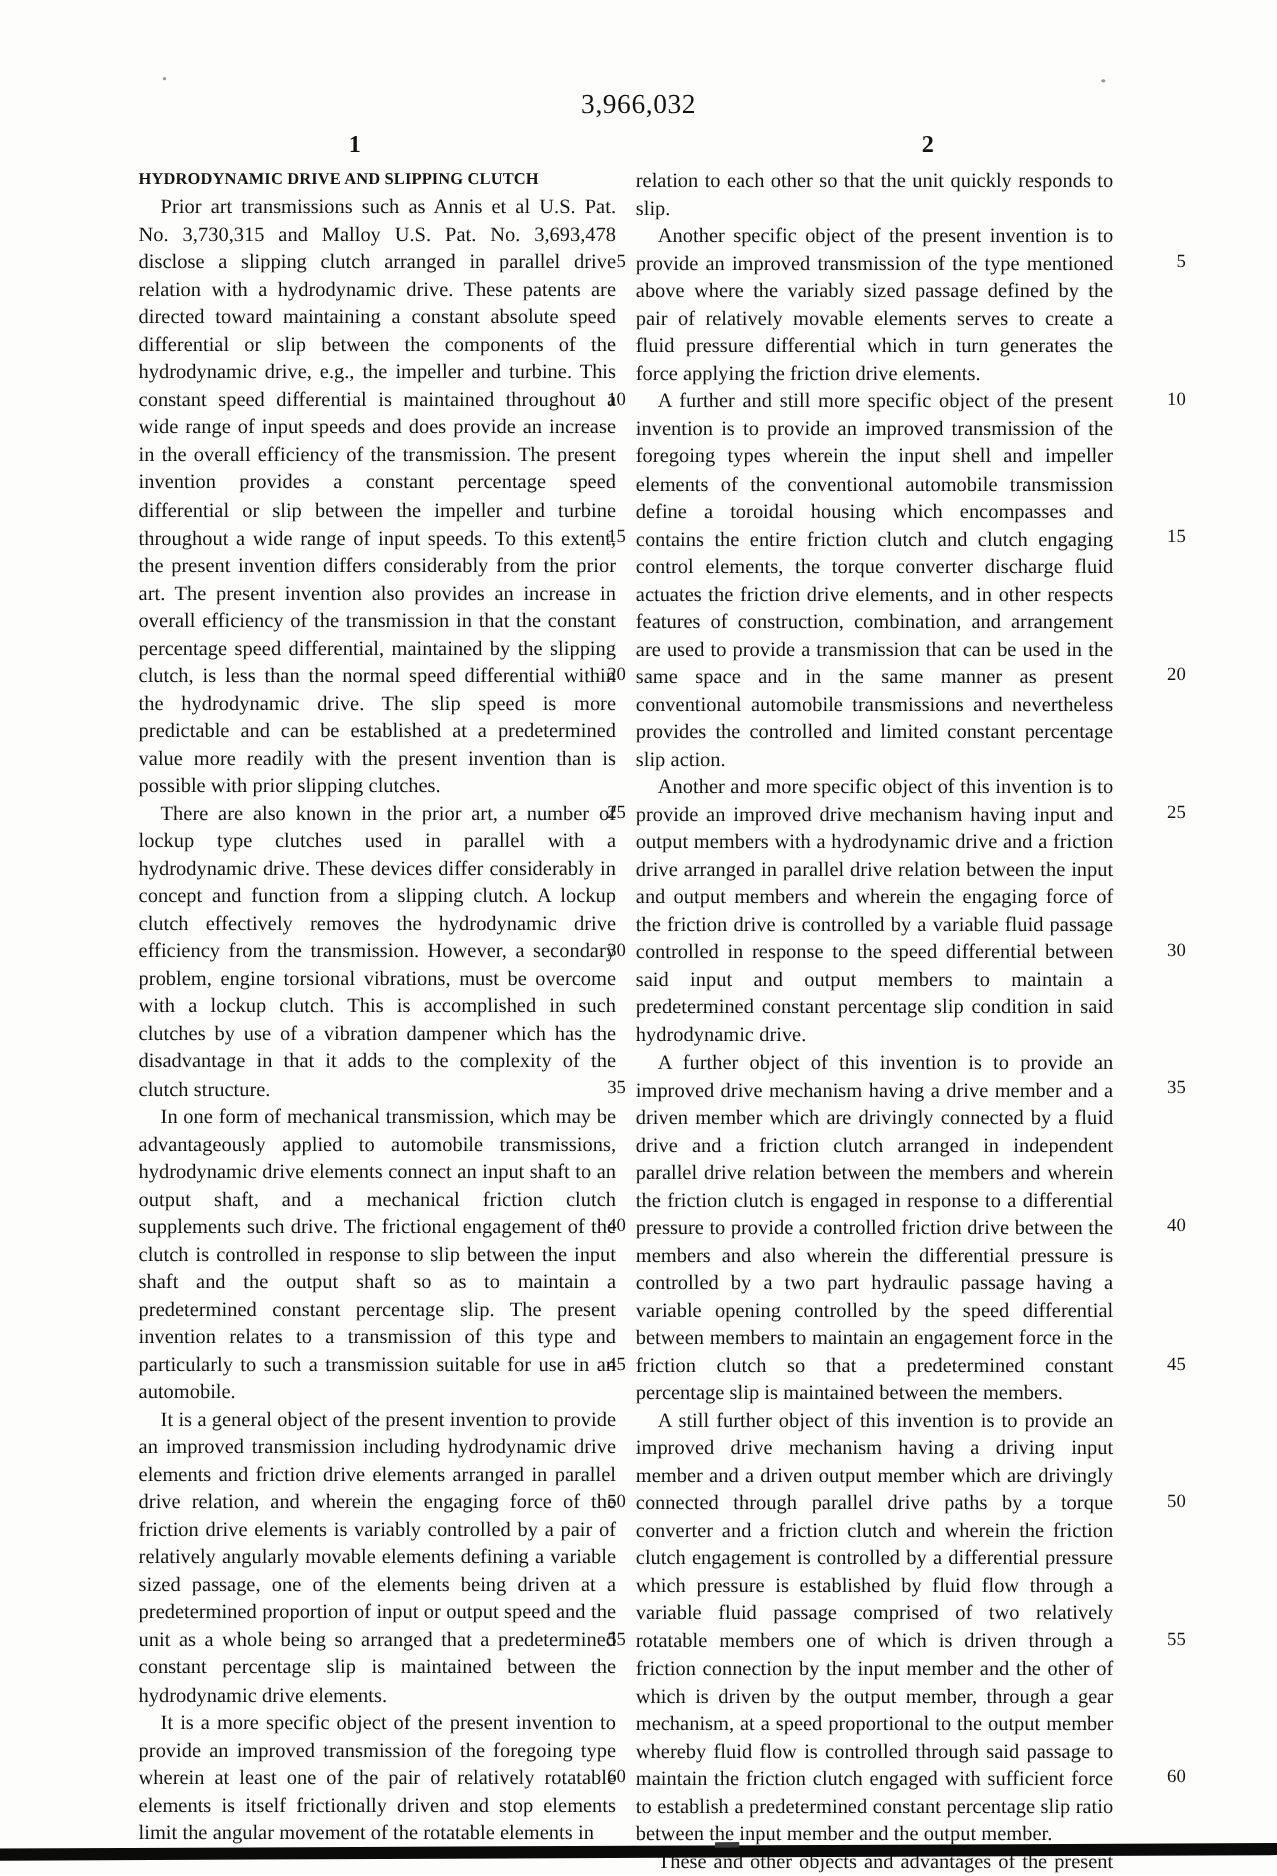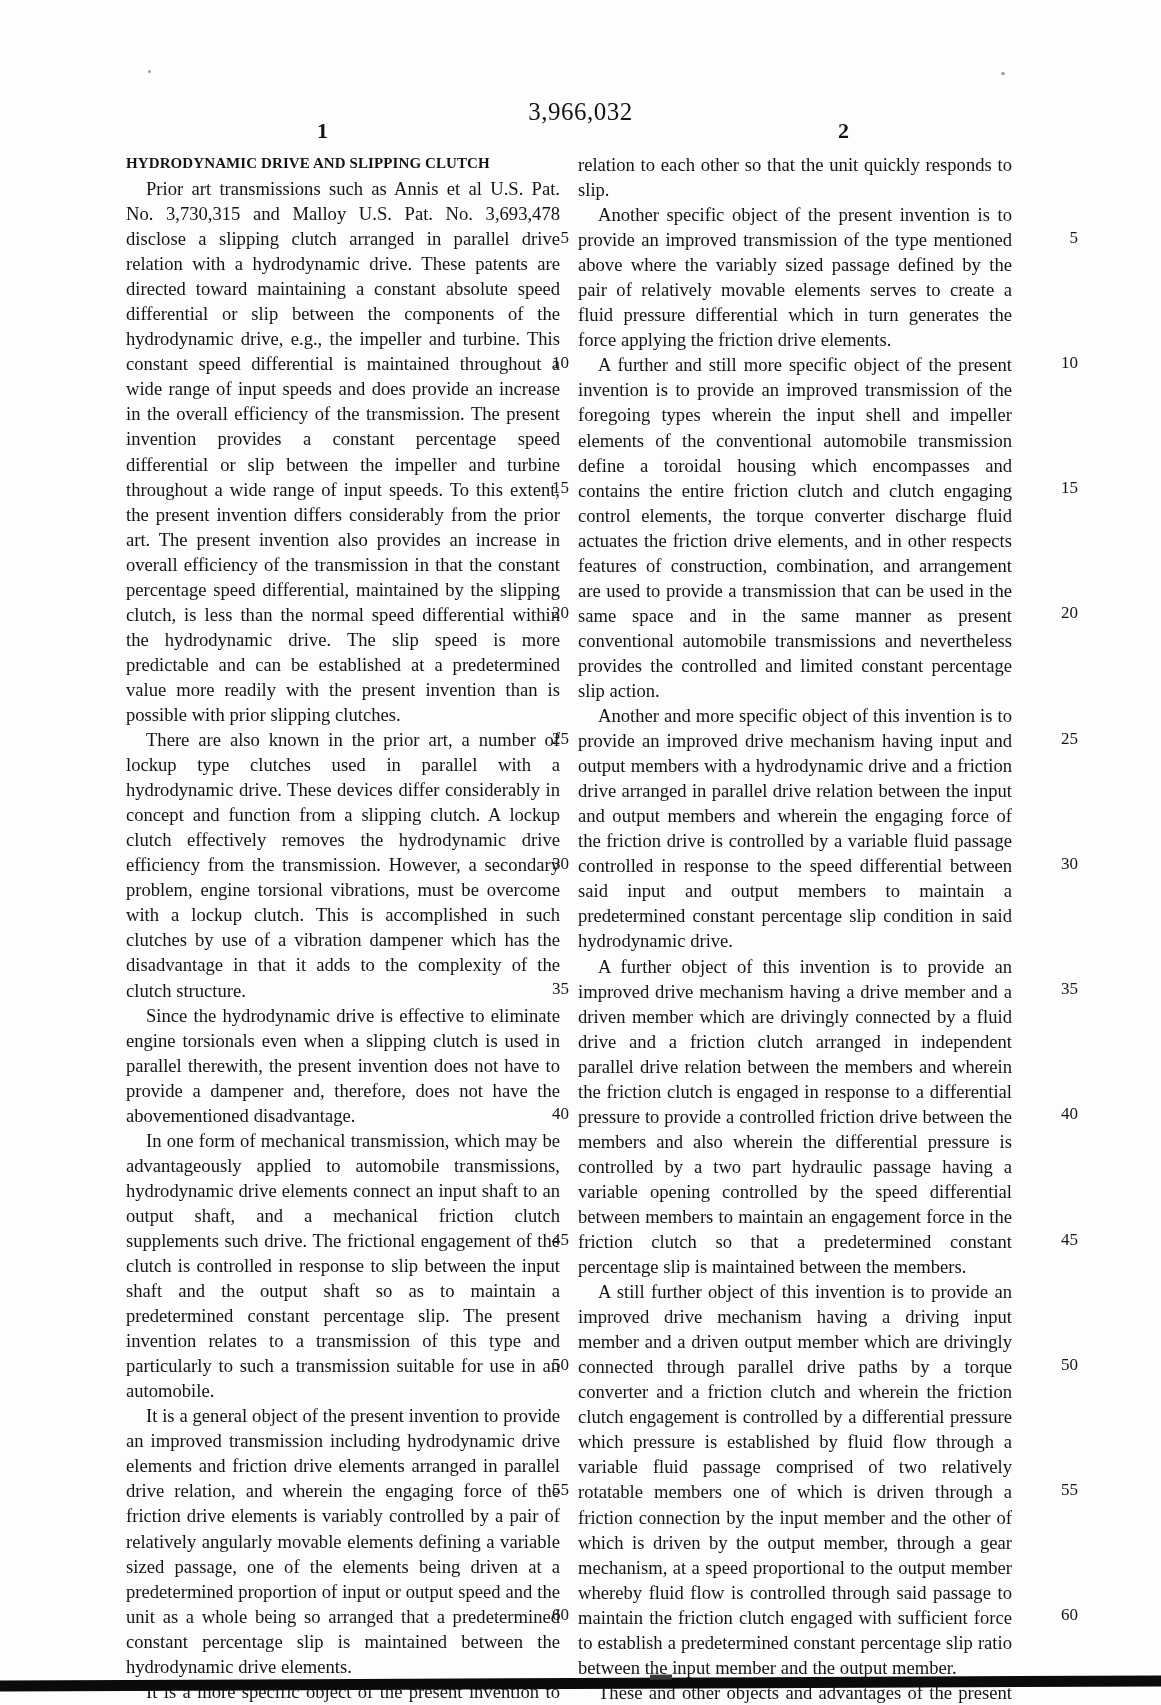--- a/index.html
+++ b/index.html
@@ -12,21 +12,21 @@
     width: 1161px;
     height: 1705px;
     background: #fdfdfb;
     font-family: "Liberation Serif", "DejaVu Serif", serif;
     color: #141414;
     overflow: hidden;
   }
   
   .patent-number {
     position: absolute;
-    top: 98px;
+    top: 82px;
     left: 0;
     width: 1161px;
     text-align: center;
     font-size: 25px;
     letter-spacing: 0.5px;
   }
   .col-num {
     position: absolute;
     top: 118px;
     font-size: 22px;
@@ -120,21 +120,20 @@
 
   <div class="col-num left">1</div>
   <div class="col-num right">2</div>
 
   <div class="columns">
 
     <div class="column left">
       <h1 class="col-title">HYDRODYNAMIC DRIVE AND SLIPPING CLUTCH</h1>
       <p class="para">Prior art transmissions such as Annis et al U.S. Pat. No. 3,730,315 and Malloy U.S. Pat. No. 3,693,478 disclose a slipping clutch arranged in parallel drive relation with a hydrodynamic drive. These patents are directed toward maintaining a constant absolute speed differential or slip between the components of the hydrodynamic drive, e.g., the impeller and turbine. This constant speed differential is maintained throughout a wide range of input speeds and does provide an increase in the overall efficiency of the transmission. The present invention provides a constant percentage speed differential or slip between the impeller and turbine throughout a wide range of input speeds. To this extent, the present invention differs considerably from the prior art. The present invention also provides an increase in overall efficiency of the transmission in that the constant percentage speed differential, maintained by the slipping clutch, is less than the normal speed differential within the hydrodynamic drive. The slip speed is more predictable and can be established at a predetermined value more readily with the present invention than is possible with prior slipping clutches.</p>
       <p class="para">There are also known in the prior art, a number of lockup type clutches used in parallel with a hydrodynamic drive. These devices differ considerably in concept and function from a slipping clutch. A lockup clutch effectively removes the hydrodynamic drive efficiency from the transmission. However, a secondary problem, engine torsional vibrations, must be overcome with a lockup clutch. This is accomplished in such clutches by use of a vibration dampener which has the disadvantage in that it adds to the complexity of the clutch structure.</p>
-      <p class="para">Since the hydrodynamic drive is effective to eliminate engine torsionals even when a slipping clutch is used in parallel therewith, the present invention does not have to provide a dampener and, therefore, does not have the abovementioned disadvantage.</p>
       <p class="para">In one form of mechanical transmission, which may be advantageously applied to automobile transmissions, hydrodynamic drive elements connect an input shaft to an output shaft, and a mechanical friction clutch supplements such drive. The frictional engagement of the clutch is controlled in response to slip between the input shaft and the output shaft so as to maintain a predetermined constant percentage slip. The present invention relates to a transmission of this type and particularly to such a transmission suitable for use in an automobile.</p>
       <p class="para">It is a general object of the present invention to provide an improved transmission including hydrodynamic drive elements and friction drive elements arranged in parallel drive relation, and wherein the engaging force of the friction drive elements is variably controlled by a pair of relatively angularly movable elements defining a variable sized passage, one of the elements being driven at a predetermined proportion of input or output speed and the unit as a whole being so arranged that a predetermined constant percentage slip is maintained between the hydrodynamic drive elements.</p>
       <p class="para">It is a more specific object of the present invention to provide an improved transmission of the foregoing type wherein at least one of the pair of relatively rotatable elements is itself frictionally driven and stop elements limit the angular movement of the rotatable elements in</p>
     </div>
 
     <div class="column right">
       <p class="para cont">relation to each other so that the unit quickly responds to slip.</p>
       <p class="para">Another specific object of the present invention is to provide an improved transmission of the type mentioned above where the variably sized passage defined by the pair of relatively movable elements serves to create a fluid pressure differential which in turn generates the force applying the friction drive elements.</p>
       <p class="para">A further and still more specific object of the present invention is to provide an improved transmission of the foregoing types wherein the input shell and impeller elements of the conventional automobile transmission define a toroidal housing which encompasses and contains the entire friction clutch and clutch engaging control elements, the torque converter discharge fluid actuates the friction drive elements, and in other respects features of construction, combination, and arrangement are used to provide a transmission that can be used in the same space and in the same manner as present conventional automobile transmissions and nevertheless provides the controlled and limited constant percentage slip action.</p>
       <p class="para">Another and more specific object of this invention is to provide an improved drive mechanism having input and output members with a hydrodynamic drive and a friction drive arranged in parallel drive relation between the input and output members and wherein the engaging force of the friction drive is controlled by a variable fluid passage controlled in response to the speed differential between said input and output members to maintain a predetermined constant percentage slip condition in said hydrodynamic drive.</p>

